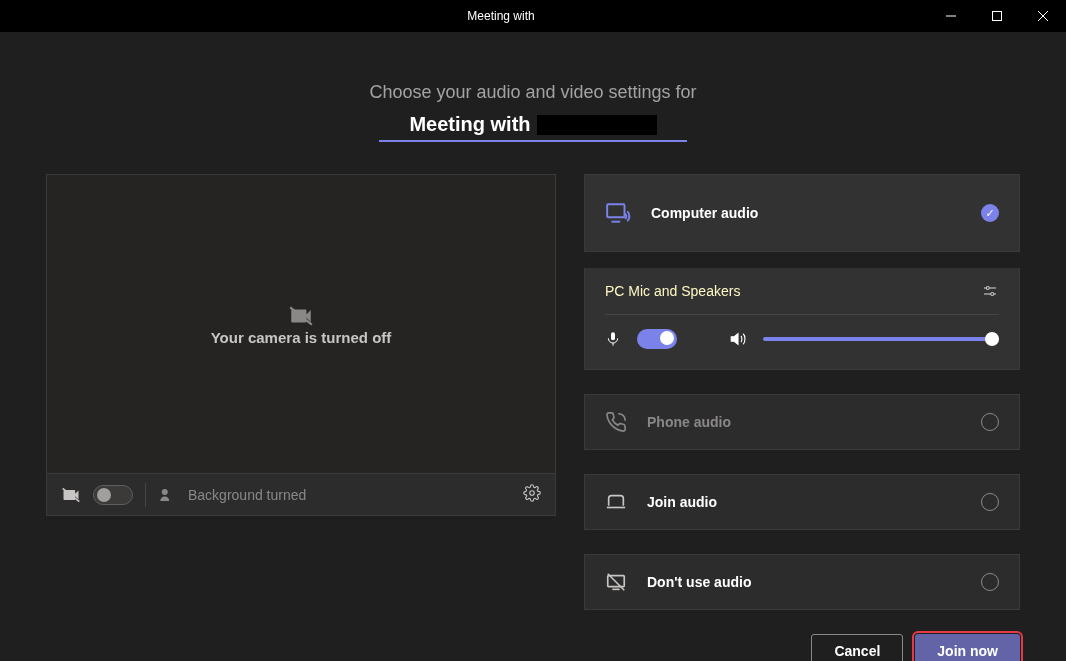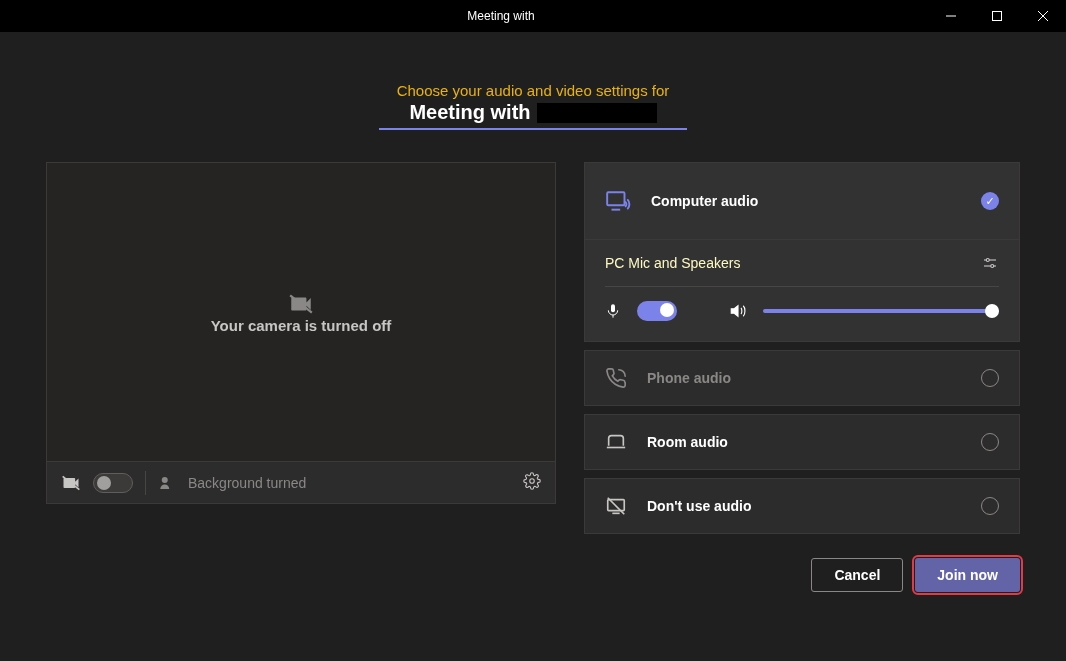--- a/index.html
+++ b/index.html
@@ -26,21 +26,21 @@
     right: 0; top: 0;
     display: flex;
     height: 32px;
   }
   .win-btn {
     width: 46px; height: 32px;
     display: flex; align-items: center; justify-content: center;
     color: #fff; cursor: pointer;
   }
   .content { padding: 50px 0 0 0; display: flex; flex-direction: column; align-items: center; }
-  .prompt { font-size: 15px; color: #eab308; margin-bottom: 2px; }
+  .prompt { font-size: 18px; color: #a3a3a3; margin-bottom: 10px; }
   .meeting-title-row {
     display: flex; align-items: center; justify-content: center;
     border-bottom: 2px solid #7b83eb;
     padding: 0 30px 4px 30px;
     margin-bottom: 32px;
   }
   .meeting-title-row .mtitle { font-size: 20px; font-weight: 700; color: #fff; }
   .meeting-title-row .redact { display:inline-block; width:120px; height:20px; background:#000; margin-left:6px;}
   .panels {
     display: flex;
@@ -84,21 +84,21 @@
   }
   .toggle.off .knob { left: 3px; background:#a19f9d;}
   .toggle.on { background: #7b83eb; }
   .toggle.on .knob { right: 3px; }
   .bgfilters { color: #8a8886; font-size: 14px; flex:1;}
   .gear { color:#c8c6c4; cursor:pointer;}
 
   .audio-panel {
     width: 436px;
     display: flex; flex-direction: column;
-    gap: 8px;
+    gap: 24px;
   }
   .audio-option {
     background: #2d2c2c;
     border: 1px solid #3b3a39;
     height: 56px;
     display: flex;
     align-items: center;
     padding: 0 20px;
     gap: 20px;
     cursor: pointer;
@@ -276,21 +276,21 @@
         </svg>
         <div class="opt-label">Phone audio</div>
         <div class="radio"></div>
       </div>
 
       <div class="audio-option">
         <svg width="22" height="22" viewBox="0 0 24 24" fill="none" stroke="#c8c6c4" stroke-width="1.8">
           <path d="M4 16 L4 8 Q4 5 7 5 L17 5 Q20 5 20 8 L20 16"></path>
           <line x1="2" y1="18" x2="22" y2="18"></line>
         </svg>
-        <div class="opt-label">Room audio</div>
+        <div class="opt-label">Join audio</div>
         <div class="radio"></div>
       </div>
 
       <div class="audio-option">
         <svg width="22" height="22" viewBox="0 0 24 24" fill="none" stroke="#c8c6c4" stroke-width="1.8">
           <rect x="3" y="5" width="18" height="12" rx="1"></rect>
           <line x1="8" y1="20" x2="16" y2="20"></line>
           <line x1="3" y1="3" x2="21" y2="21"></line>
         </svg>
         <div class="opt-label">Don't use audio</div>

